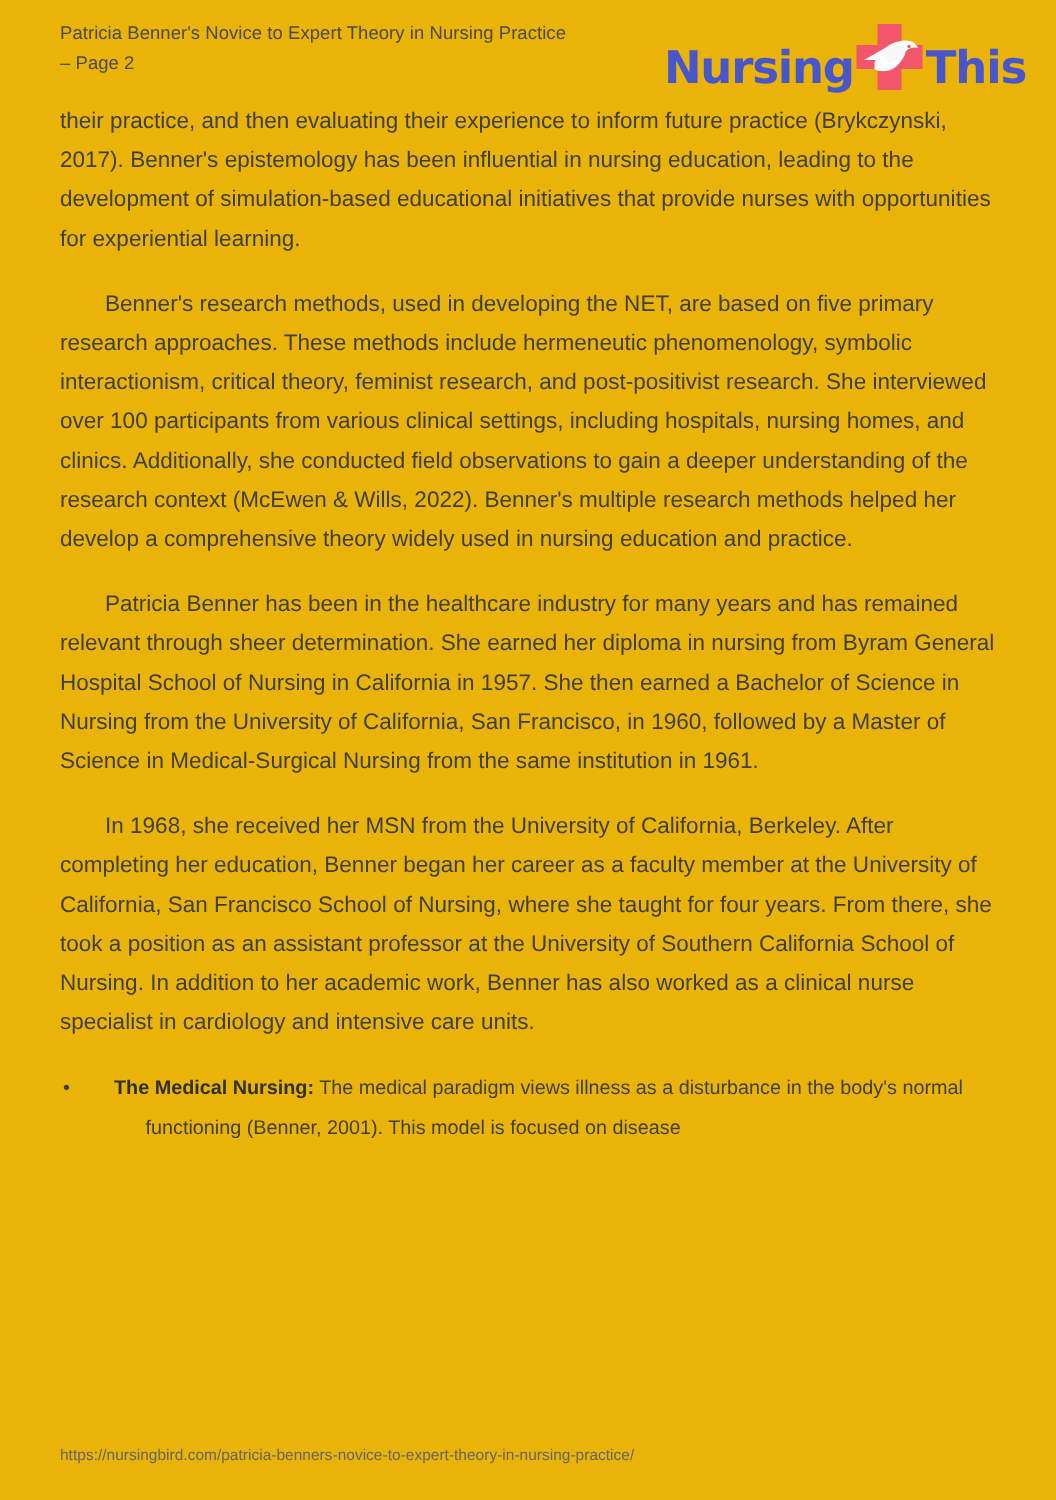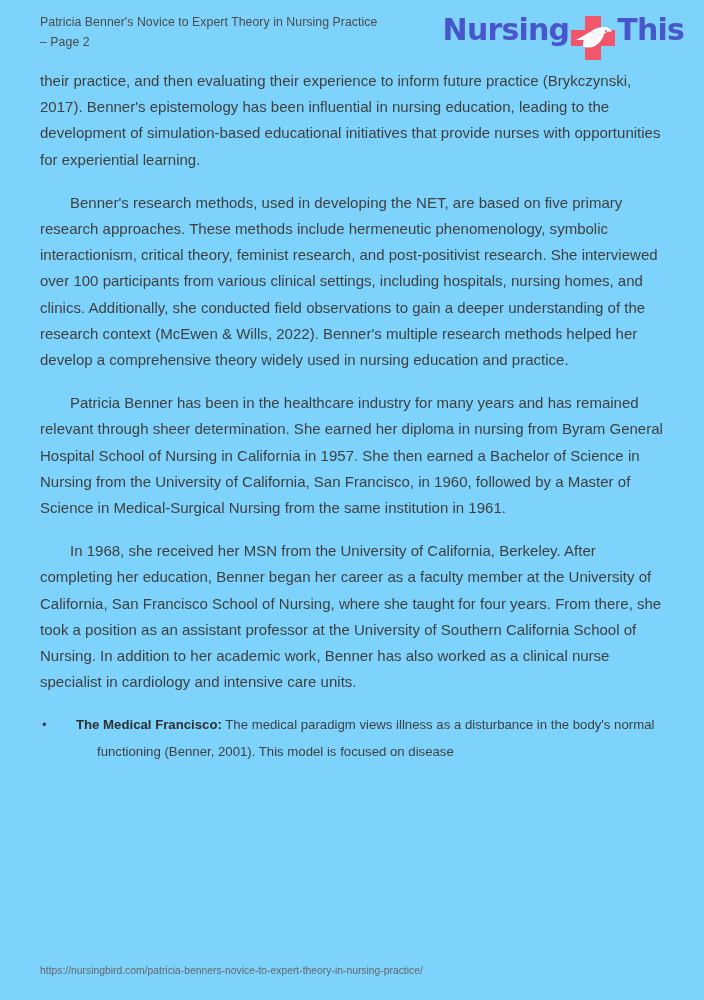--- a/index.html
+++ b/index.html
@@ -14,21 +14,21 @@
     color: #3c3c3c;
     -webkit-font-smoothing: antialiased;
     overflow: hidden;
   }
   .page {
     position: relative;
     width: 704px;
     height: 1000px;
     box-sizing: border-box;
     padding: 0;
-    background: #7dd3fc;
+    background: #eab308;
   }
 
   
   .page-header {
     position: absolute;
     top: 12px;
     left: 40px;
     right: 18px;
     height: 52px;
     display: flex;
@@ -40,21 +40,21 @@
     line-height: 20px;
     color: #4a4a4a;
     letter-spacing: 0.05px;
     max-width: 400px;
     white-space: pre-line;
   }
 
   
   .logo {
     display: flex;
-    align-items: flex-start;
+    align-items: flex-end;
     margin-top: 3px;
     margin-right: 2px;
     flex: none;
   }
   .logo-word {
     font-family: "DejaVu Sans", sans-serif;
     font-weight: bold;
     font-size: 30px;
     line-height: 30px;
     color: #4856cc;
@@ -193,21 +193,21 @@
 
     <p class="para indented">Patricia Benner has been in the healthcare industry for many years and has remained relevant through sheer determination. She earned her diploma in nursing from Byram General Hospital School of Nursing in California in 1957. She then earned a Bachelor of Science in Nursing from the University of California, San Francisco, in 1960, followed by a Master of Science in Medical-Surgical Nursing from the same institution in 1961.</p>
 
     <p class="para indented">In 1968, she received her MSN from the University of California, Berkeley. After completing her education, Benner began her career as a faculty member at the University of California, San Francisco School of Nursing, where she taught for four years. From there, she took a position as an assistant professor at the University of Southern California School of Nursing. In addition to her academic work, Benner has also worked as a clinical nurse specialist in cardiology and intensive care units.</p>
 
 
 
     <ul class="bullets">
       <li>
         <span class="bullet-dot">•</span>
-        <span class="bullet-term">The Medical Francisco:</span><span> The medical paradigm views illness as a disturbance in the body's normal functioning (Benner, 2001). This model is focused on disease</span>
+        <span class="bullet-term">The Medical Nursing:</span><span> The medical paradigm views illness as a disturbance in the body's normal functioning (Benner, 2001). This model is focused on disease</span>
       </li>
     </ul>
 
   </div>
 
   <div class="page-footer">
     <div class="footer-url">https://nursingbird.com/patricia-benners-novice-to-expert-theory-in-nursing-practice/</div>
   </div>
 
 </div>

